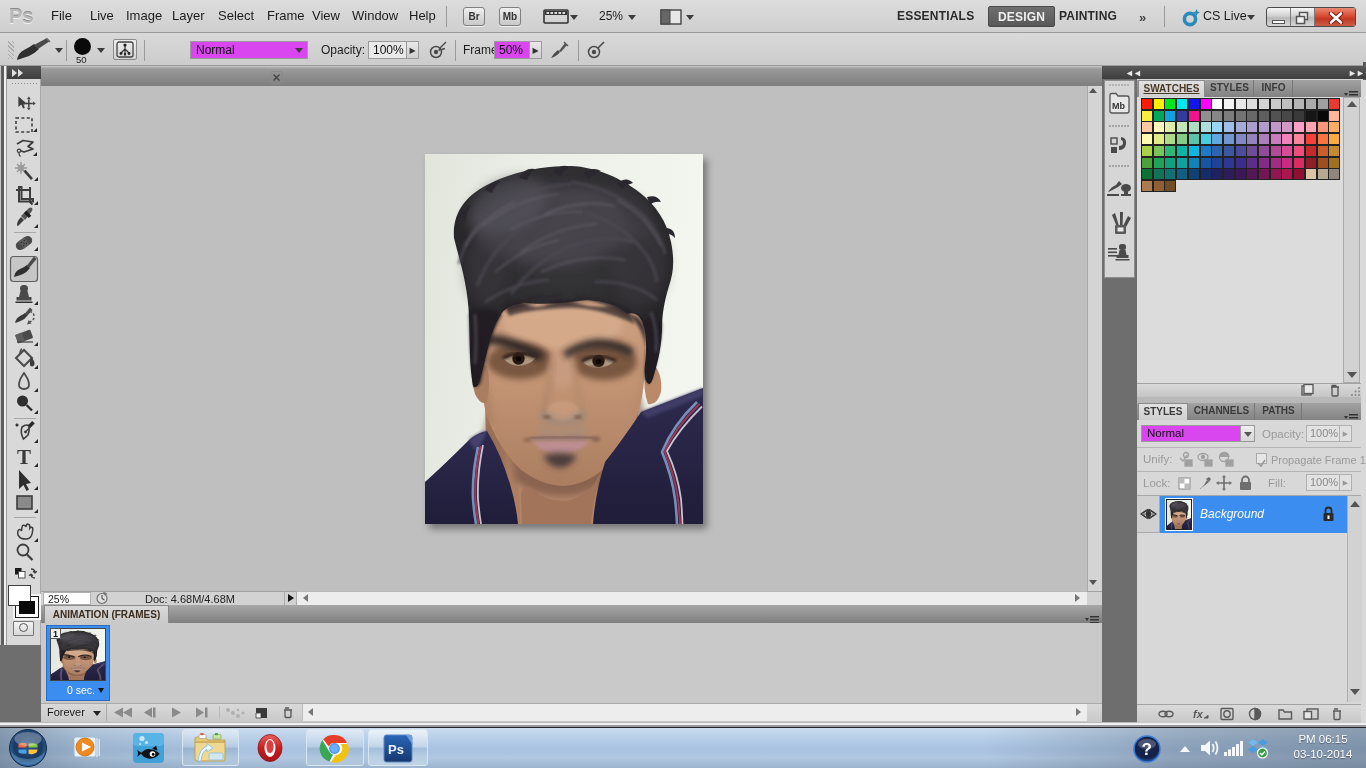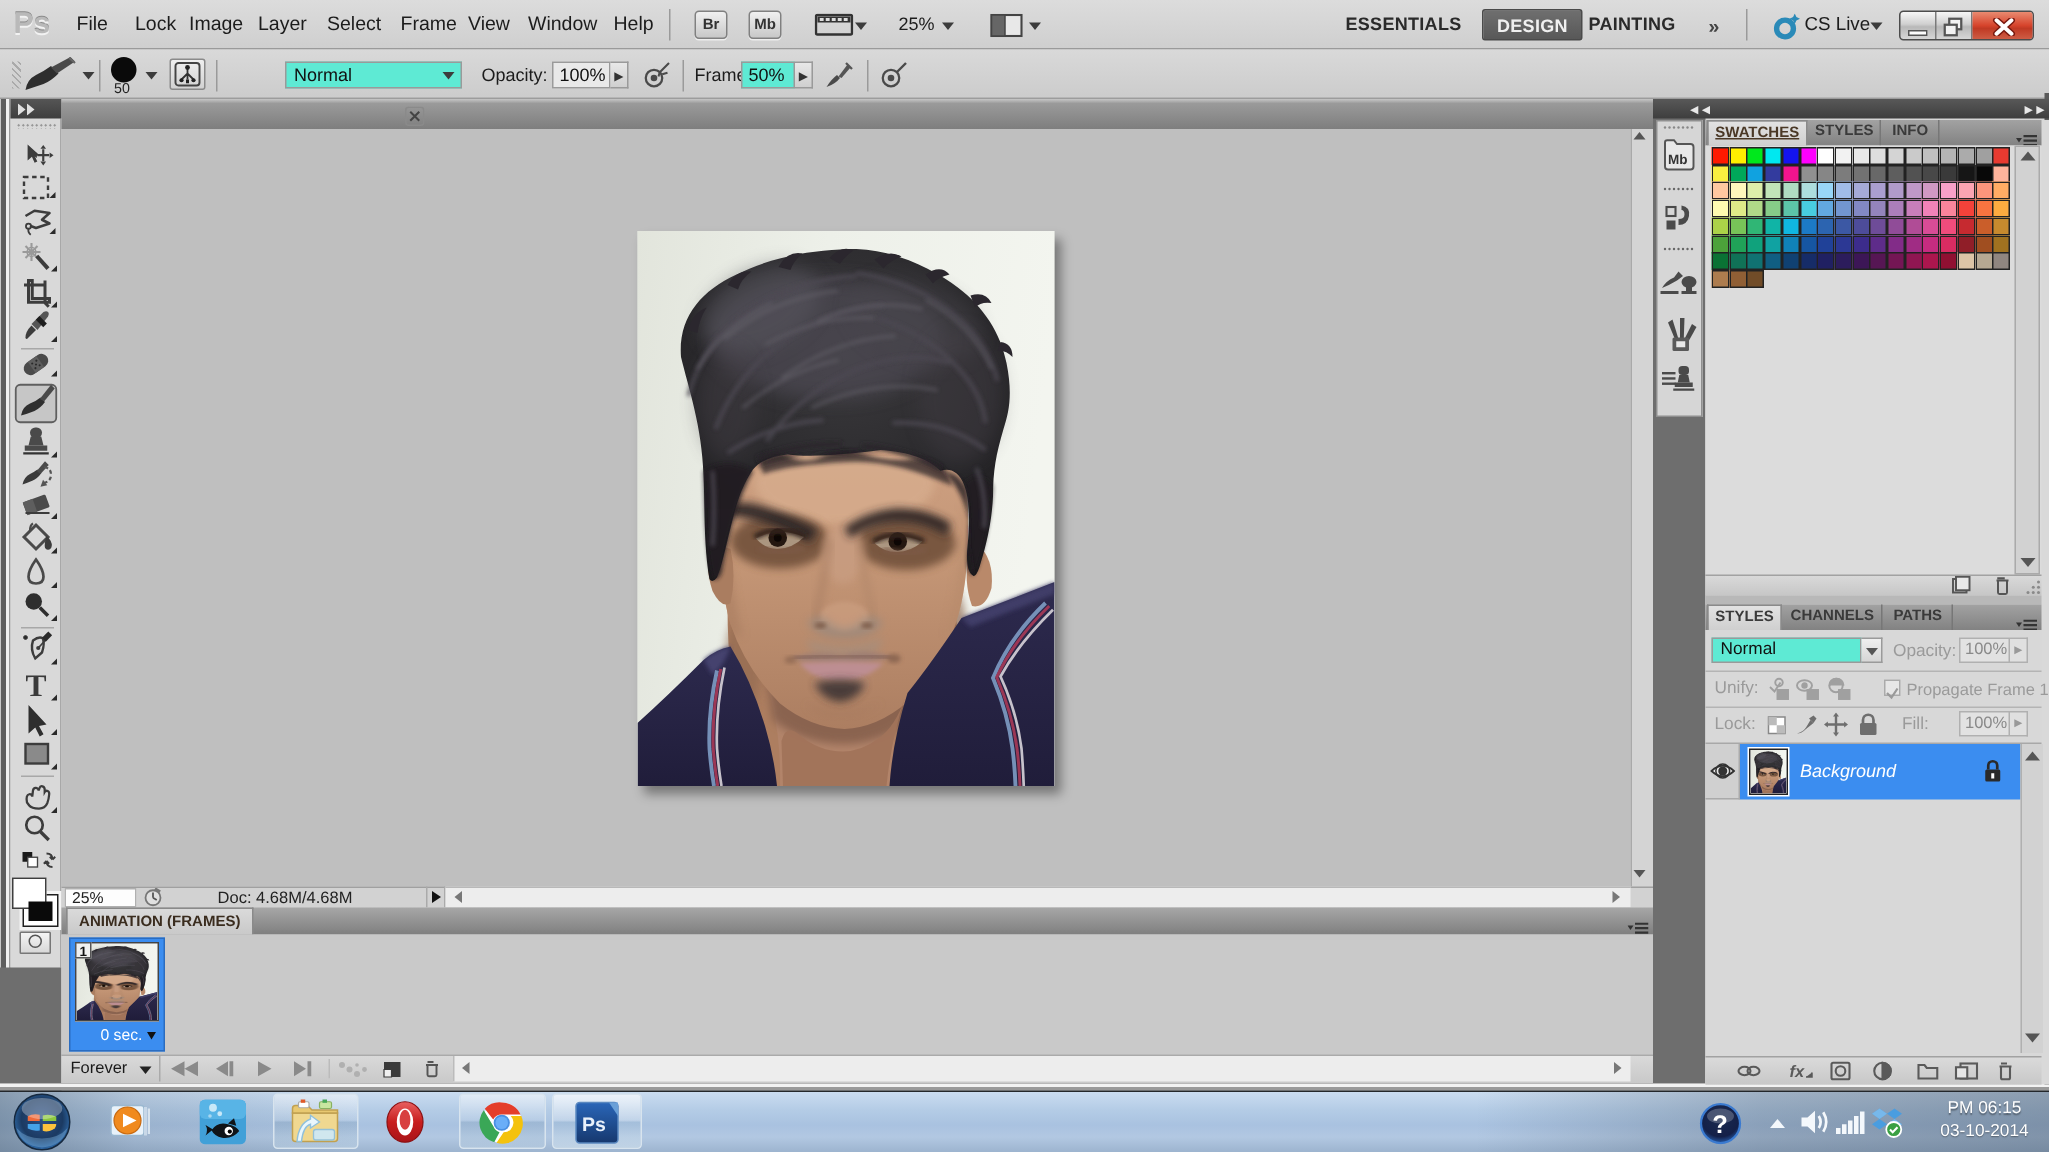--- a/index.html
+++ b/index.html
@@ -13,21 +13,21 @@
 .menu{top:0;height:32px;line-height:32px;font-size:13px;color:#1c1c1c;}
 .mbtn{top:7px;width:22px;height:19px;border:1px solid #808080;border-radius:3px;background:linear-gradient(#f0f0f0,#c8c8c8);font-size:10px;font-weight:bold;color:#333;text-align:center;line-height:17px;box-shadow:0 1px 0 #eee;}
 .sep-v{top:6px;width:1px;height:21px;background:#9a9a9a;}
 .wsbtn{top:6px;height:21px;line-height:21px;font-size:12px;font-weight:bold;color:#2a2a2a;letter-spacing:0.2px;}
 #wsdesign{background:linear-gradient(#6f6f6f,#585858);border:1px solid #4a4a4a;border-radius:2px;color:#f0f0f0;padding:0 9px;}
 .arr-d{width:0;height:0;border-left:4px solid transparent;border-right:4px solid transparent;border-top:5px solid #3c3c3c;}
 .grip{width:6px;height:18px;background:repeating-linear-gradient(45deg,#aaa 0 1px,transparent 1px 3px);}
 
 #optbar{left:0;top:33px;width:1366px;height:33px;background:linear-gradient(#d9d9d9,#cccccc);border-bottom:1px solid #9c9c9c;}
 .opttext{font-size:12px;color:#1c1c1c;}
-.optfield{border:1px solid #9a9a9a;background:#5eead4;font-size:12px;color:#111;}
+.optfield{border:1px solid #9a9a9a;background:#d946ef;font-size:12px;color:#111;}
 
 #leftstrip{left:0;top:66px;width:7px;height:656px;background:linear-gradient(90deg,#c8c8c8 0 1px,#5e5e5e 1px 4px,#f0f0f0 4px 6px,#9a9a9a 6px 7px);}
 #toolbar{left:7px;top:79px;width:34px;height:566px;background:#d9d9d9;border-right:1px solid #a8a8a8;}
 #toolhdr{left:7px;top:66px;width:34px;height:13px;background:linear-gradient(#555,#3e3e3e);}
 #belowtoolbar{left:0;top:645px;width:41px;height:82px;background:#6e6e6e;}
 
 #tabbar{left:41px;top:66px;width:1061px;height:20px;background:linear-gradient(#c6c6c6,#9a9a9a 15%,#7e7e7e);}
 #doctab{left:42px;top:68px;width:253px;height:18px;background:linear-gradient(#d9d9d9,#c6c6c6);border:1px solid #8a8a8a;border-bottom:none;font-size:10.5px;font-weight:bold;color:#2e2e2e;line-height:17px;padding-left:7px;letter-spacing:-0.15px;}
 
 #canvas{left:41px;top:86px;width:1046px;height:505px;background:#bfbfbf;overflow:hidden;}
@@ -51,21 +51,21 @@
 background:linear-gradient(90deg,rgba(84,104,124,0.55) 0,rgba(84,104,124,0.18) 90px,rgba(84,104,124,0) 240px,rgba(84,104,124,0) 72%,rgba(80,96,114,0.35) 86%,rgba(80,96,114,0.5) 100%),
 linear-gradient(#cadcf0 0%,#b4cce6 30%,#a9c2e0 55%,#b2c8e2 75%,#9db4cf 100%);}
 .tbtn{top:729px;height:37px;border:1px solid #d8e4ee;border-radius:3px;background:linear-gradient(rgba(255,255,255,0.45),rgba(255,255,255,0.12) 48%,rgba(120,150,175,0.25) 52%,rgba(200,220,235,0.35));}
 </style>
 </head>
 <body>
 <div id="app">
 <div class="abs" id="menubar"></div>
 <div class="abs" id="pslogo">Ps</div>
 <div class="abs menu" style="left:51px;">File</div>
-<div class="abs menu" style="left:90px;">Lock</div>
+<div class="abs menu" style="left:90px;">Live</div>
 <div class="abs menu" style="left:126px;">Image</div>
 <div class="abs menu" style="left:172px;">Layer</div>
 <div class="abs menu" style="left:218px;">Select</div>
 <div class="abs menu" style="left:267px;">Frame</div>
 <div class="abs menu" style="left:312px;">View</div>
 <div class="abs menu" style="left:352px;">Window</div>
 <div class="abs menu" style="left:409px;">Help</div>
 <div class="abs sep-v" style="left:446px;"></div>
 <div class="abs mbtn" style="left:463px;">Br</div>
 <div class="abs mbtn" style="left:499px;">Mb</div>

